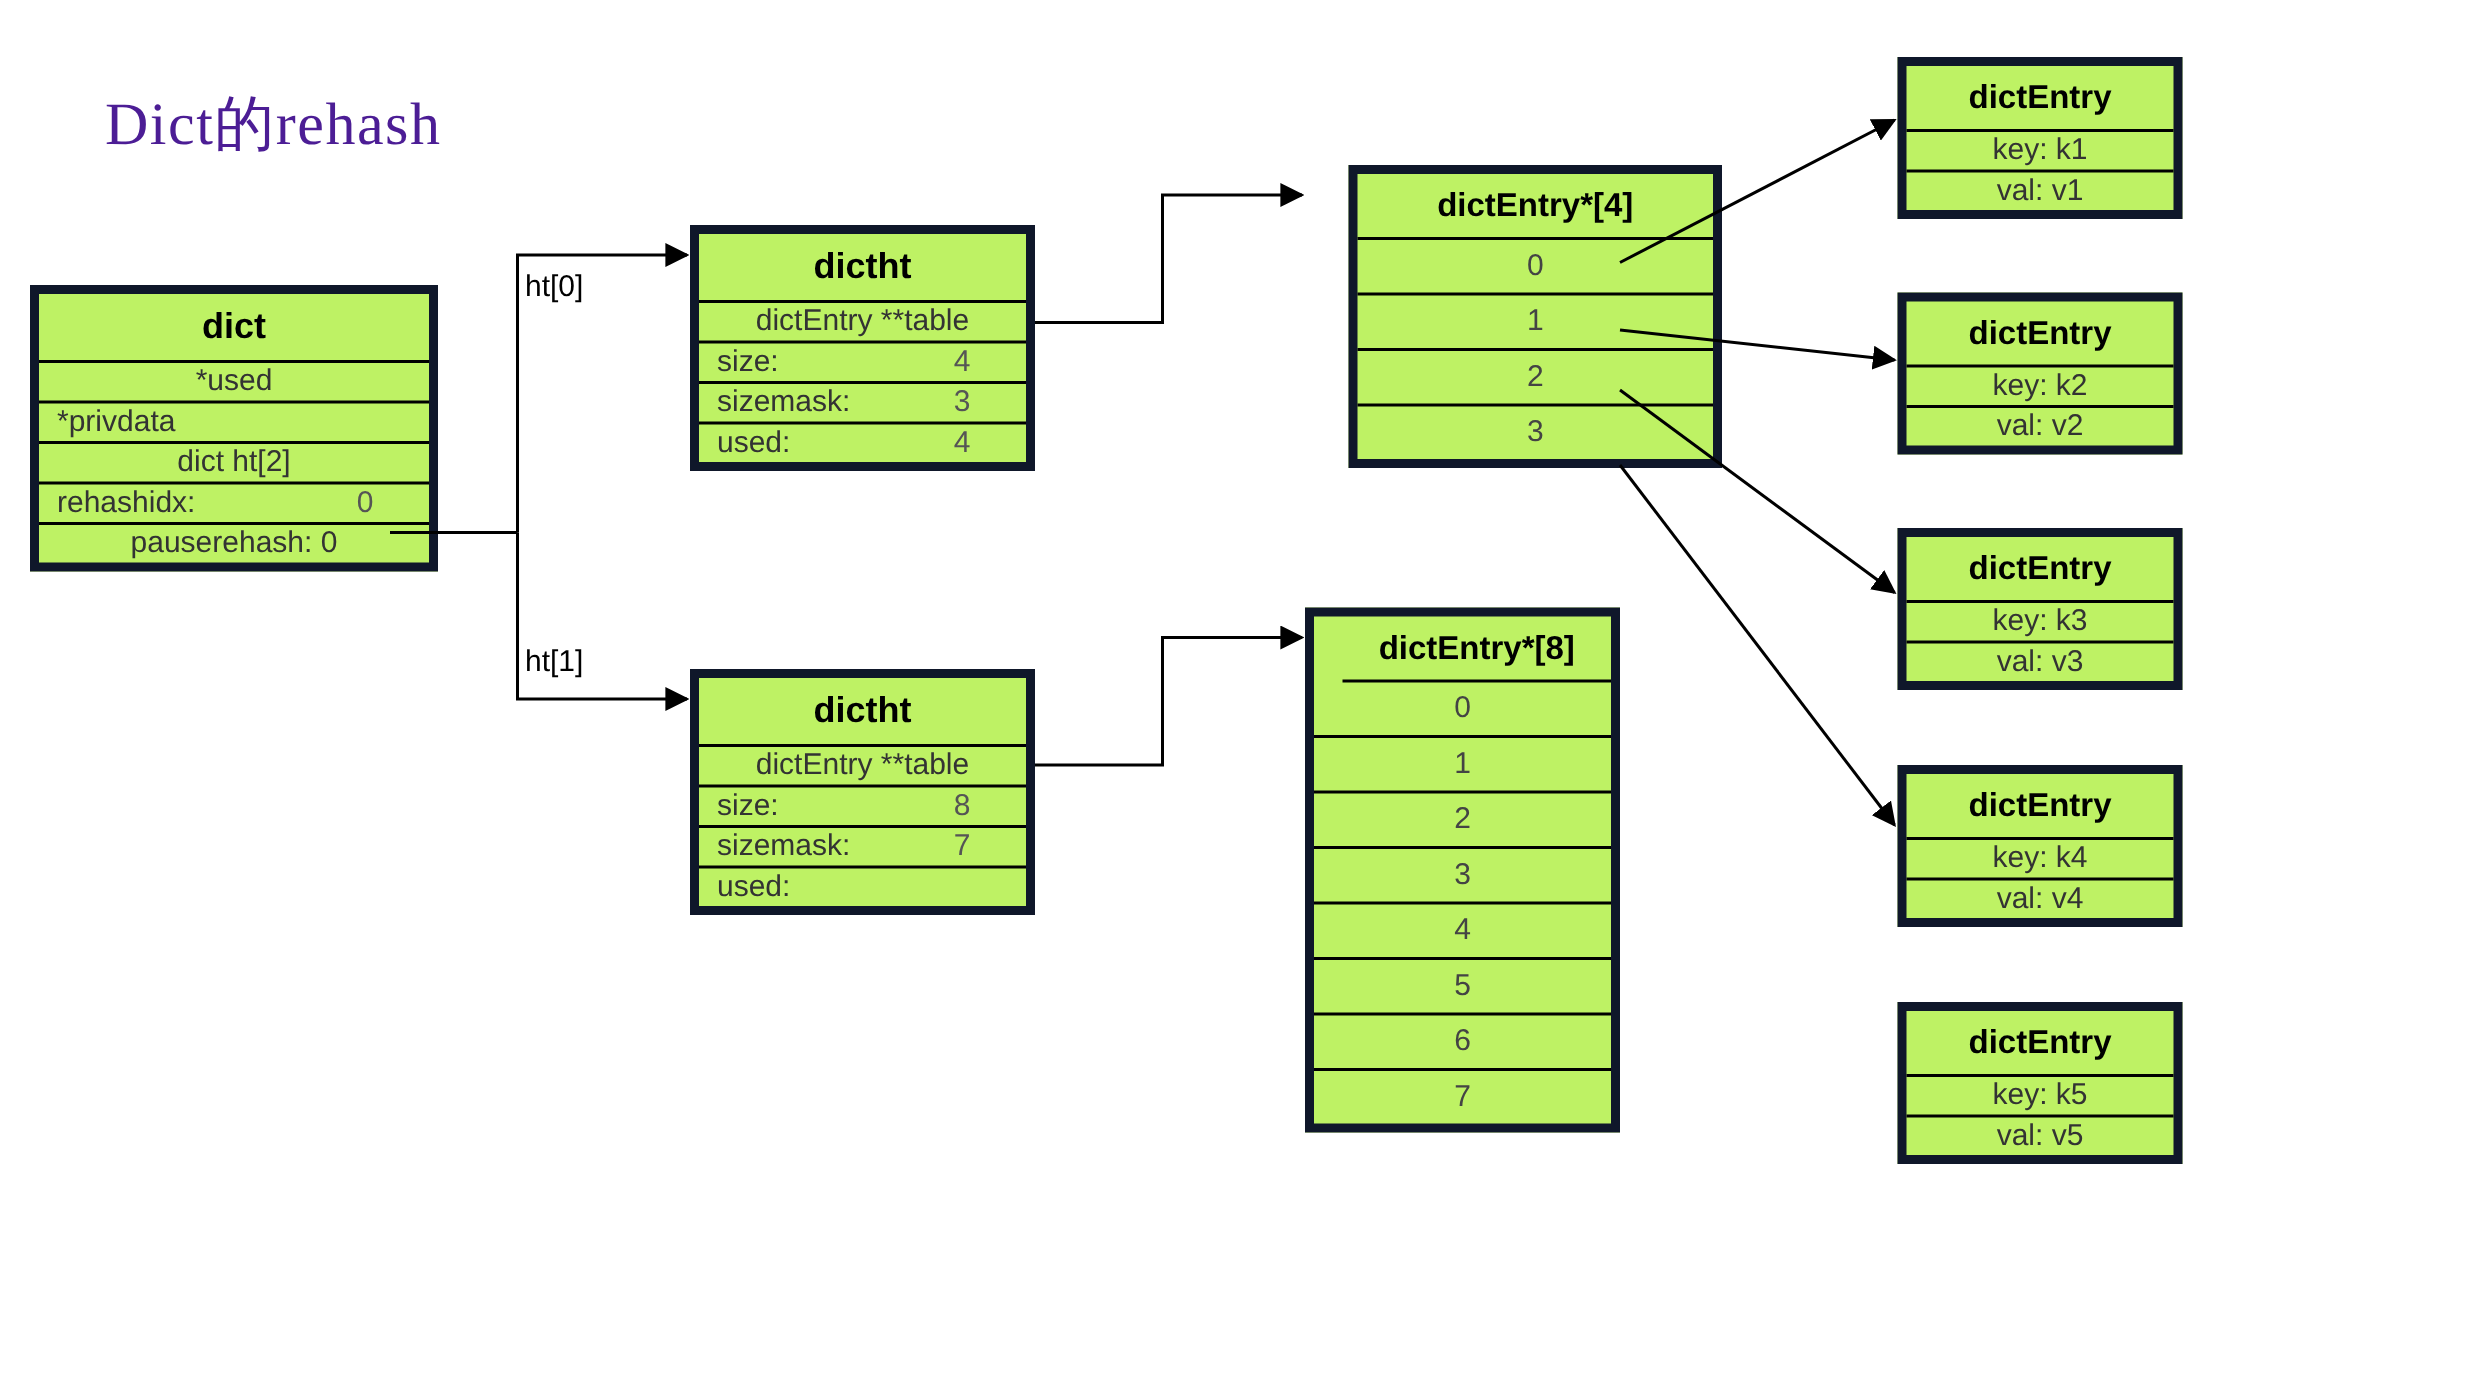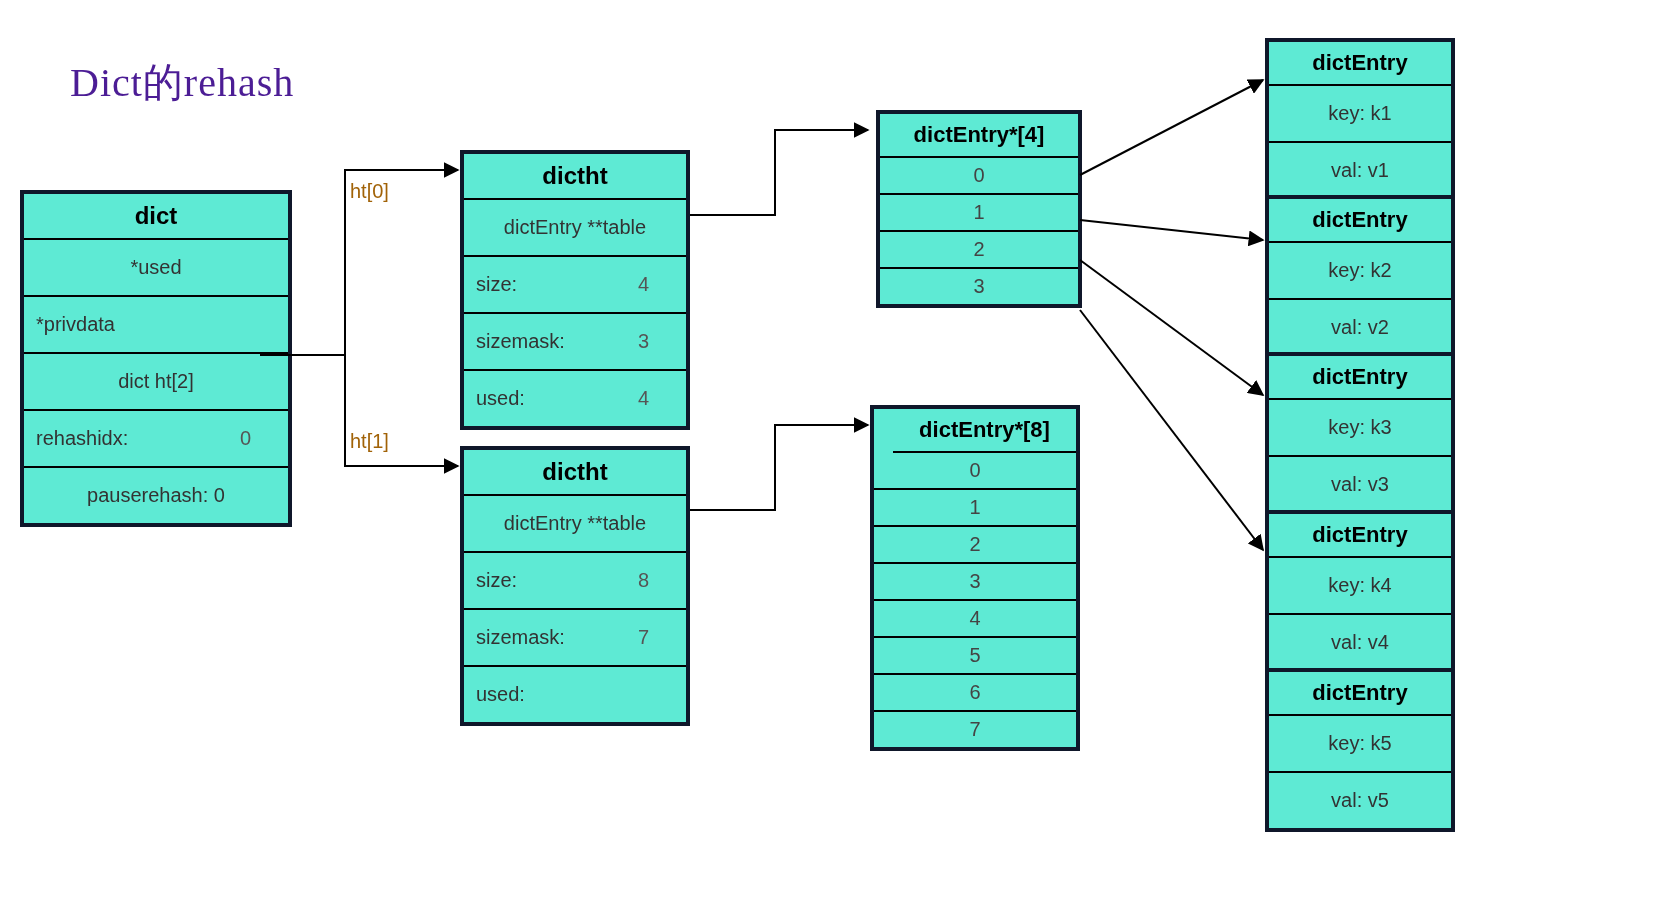--- a/index.html
+++ b/index.html
@@ -16,54 +16,54 @@
     position: absolute;
     top: 55px;
     left: 70px;
     font-size: 40px;
     color: #4c1d95;
     font-family: "SimSun", "NSimSun", serif;
     letter-spacing: 1px;
   }
   .box {
     position: absolute;
-    border: 4px solid #0f172a;
-    background: #5eead4;
+    border: 6px solid #0f172a;
+    background: #bef264;
     text-align: center;
   }
   .box-header {
     font-weight: bold;
     font-size: 24px;
     padding: 8px 0;
     border-bottom: 2px solid #000;
   }
   .box-row {
     font-size: 20px;
-    padding: 16px 12px;
+    padding: 1px 12px;
     border-bottom: 2px solid #000;
     color: #333;
   }
   .box-row:last-child { border-bottom: none; }
   .box-row.kv { display: flex; justify-content: space-between; }
   .box-row.kv .k { text-align: left; }
   .box-row.kv .v { text-align: right; color: #555; padding-right: 25px; }
   .box-row.center { text-align: center; }
   .box-row.left { text-align: left; }
   .slot {
     font-size: 20px;
     padding: 6px 0;
     border-bottom: 2px solid #000;
     text-align: center;
     color: #444;
   }
   .slot:last-child { border-bottom: none; }
   .label {
     position: absolute;
     font-size: 20px;
-    color: #a16207;
+    color: #000000;
   }
   svg.arrows {
     position: absolute;
     top: 0; left: 0;
     width: 1657px;
     height: 923px;
     pointer-events: none;
   }
 </style>
 </head>
@@ -113,21 +113,21 @@
   <div class="box-row kv">
     <span class="k">sizemask:</span>
     <span class="v">7</span>
   </div>
   <div class="box-row kv">
     <span class="k">used:</span>
     <span class="v"></span>
   </div>
 </div>
 
-<div class="box" style="left:876px; top:110px; width:206px;">
+<div class="box" style="left:899px; top:110px; width:249px;">
   <div class="box-header" style="font-size:22px;">dictEntry*[4]</div>
   <div class="slot">0</div>
   <div class="slot">1</div>
   <div class="slot">2</div>
   <div class="slot">3</div>
 </div>
 
 <div class="box" style="left:870px; top:405px; width:210px;">
   <div class="box-header" style="font-size:22px;margin-left:19px;">dictEntry*[8]</div>
   <div class="slot">0</div>

